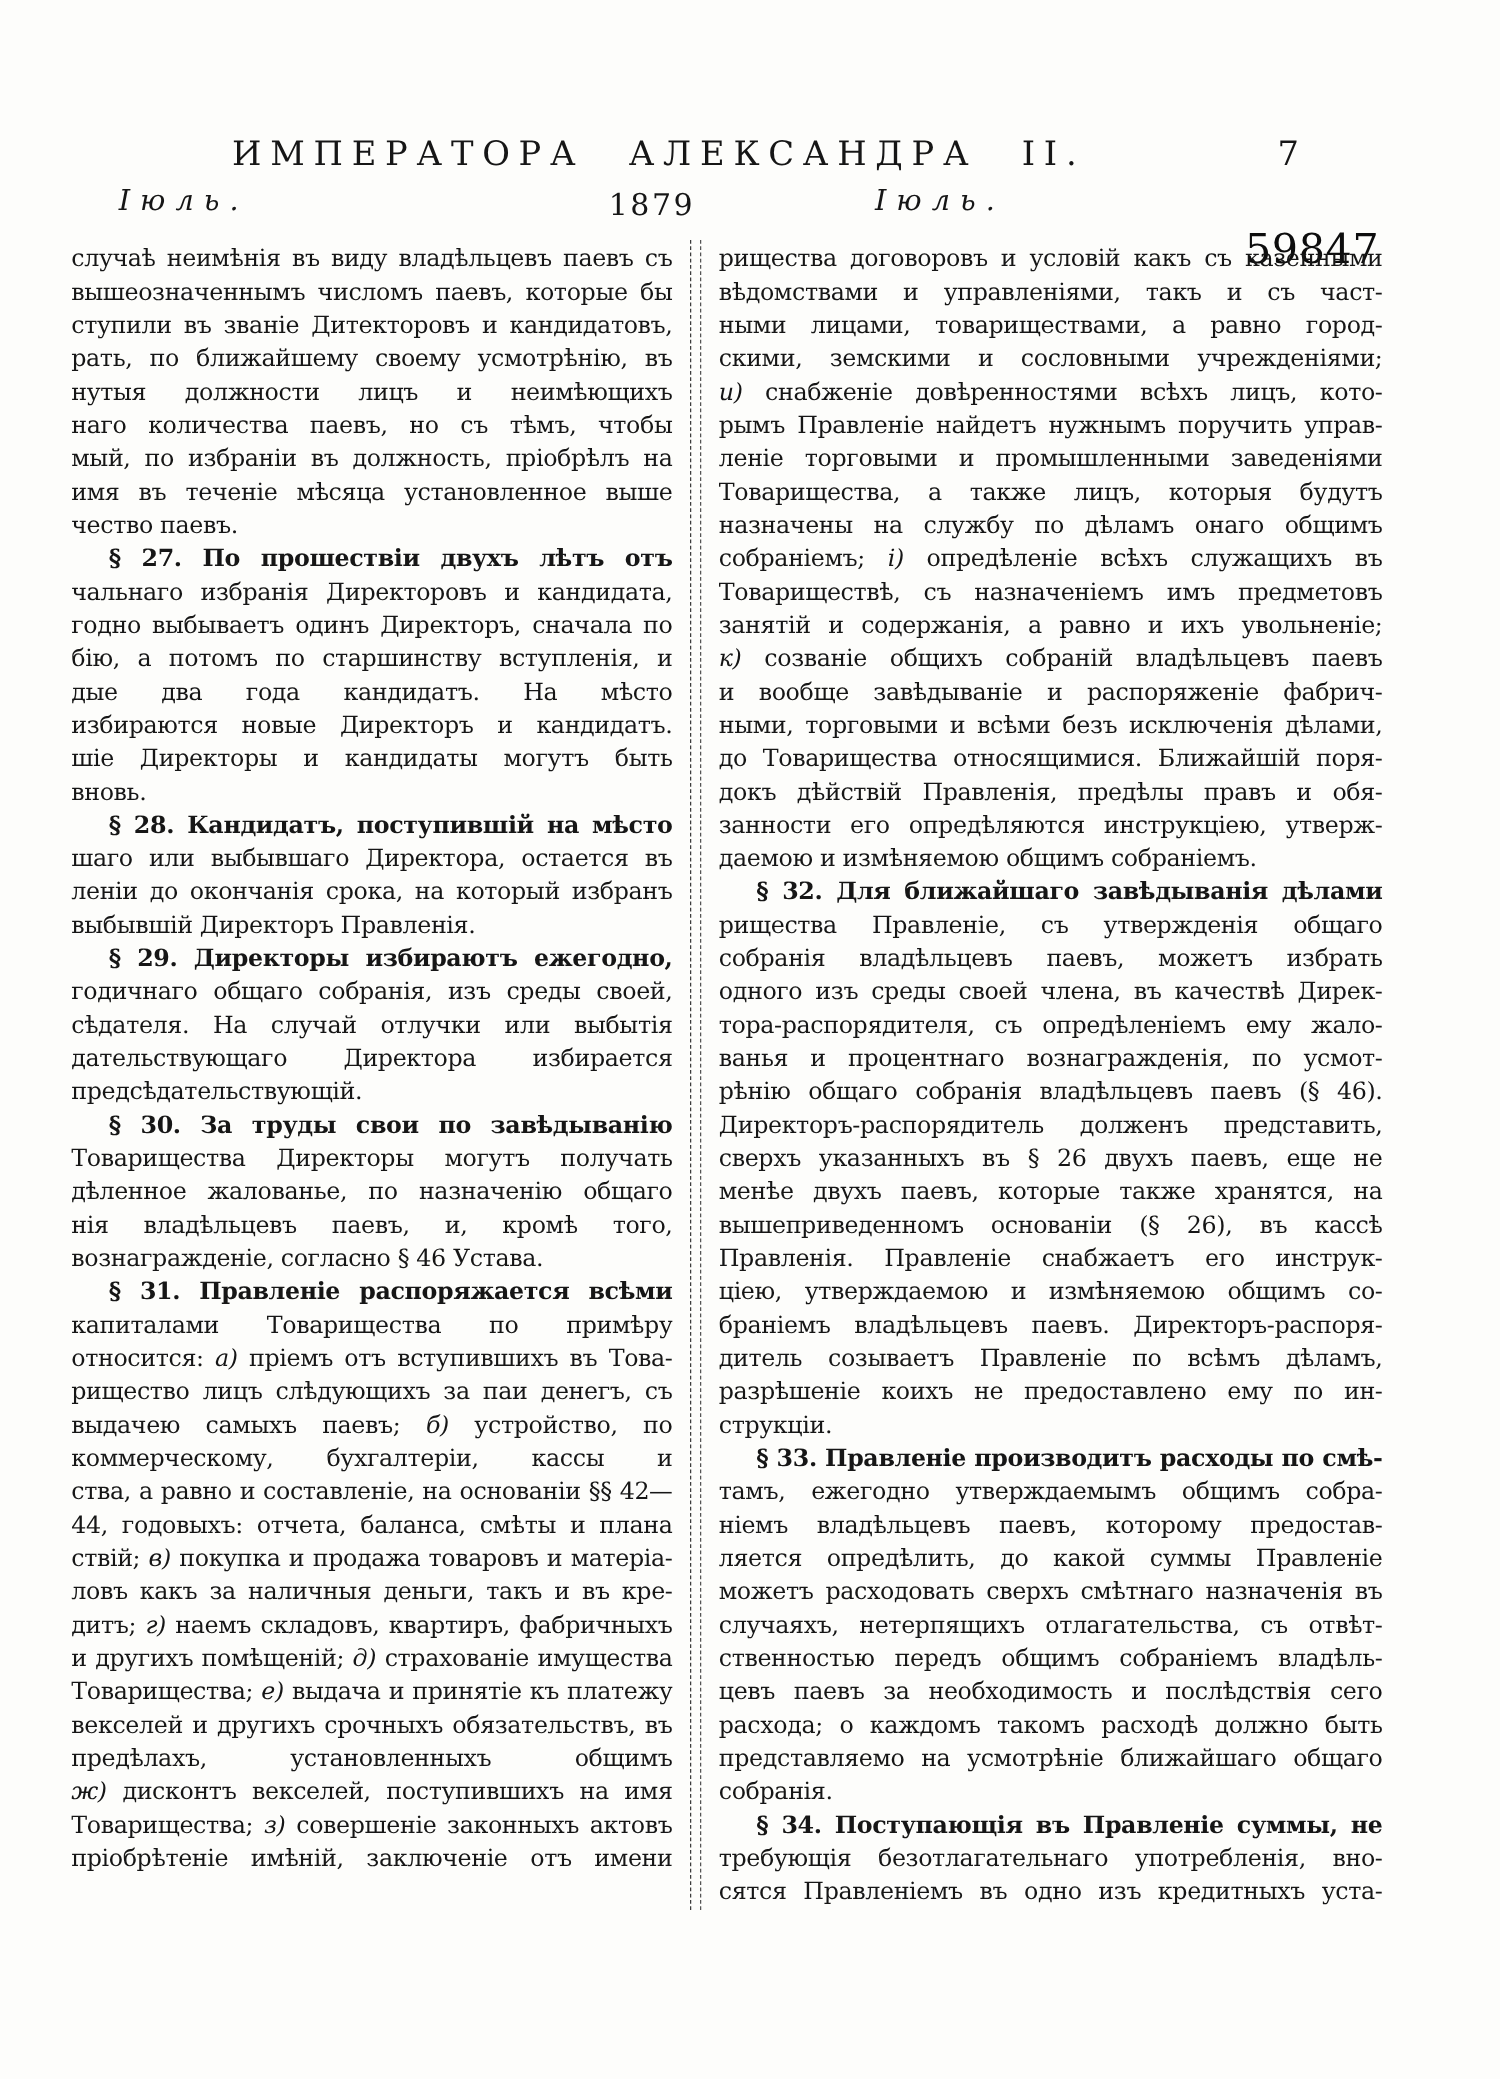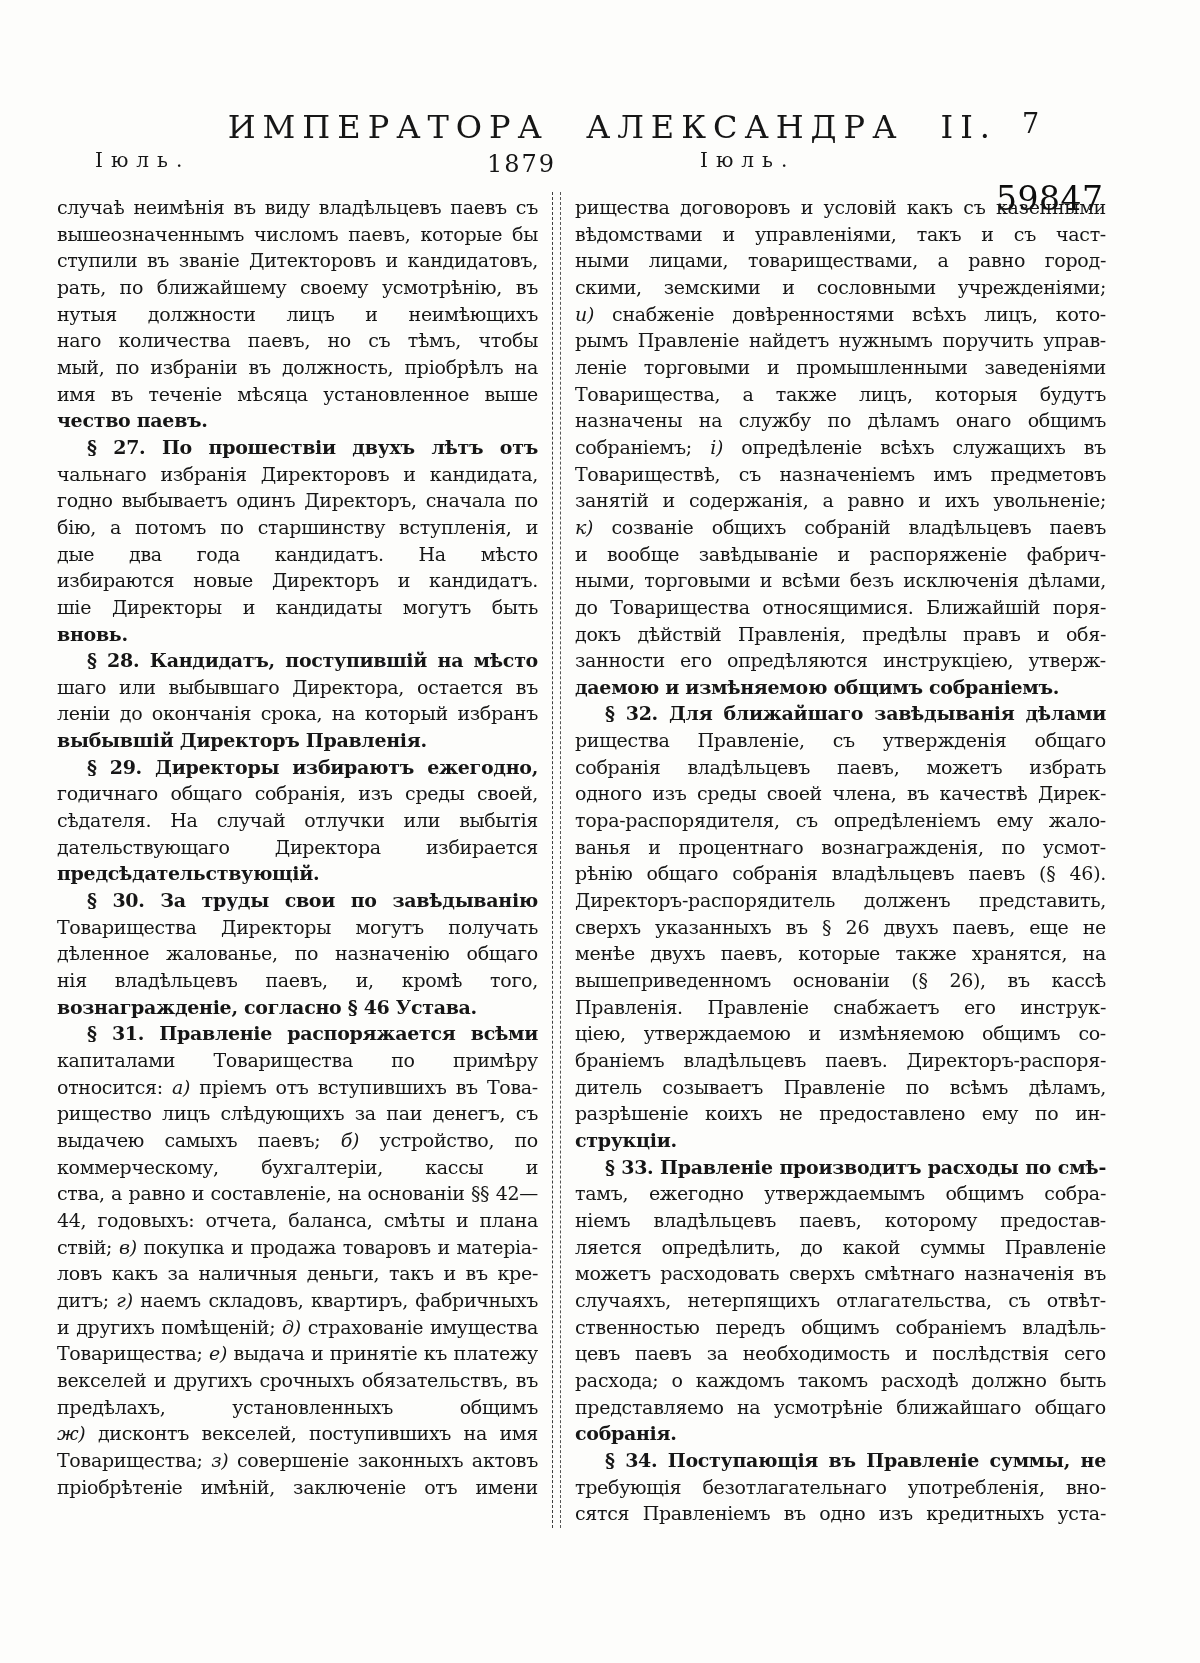--- a/index.html
+++ b/index.html
@@ -7,31 +7,32 @@
     position:relative;
     width:1200px; height:1663px;
     margin:0 auto;
     background:#fdfdfb;
     font-family:"DejaVu Serif", serif;
     color:#161616;
     overflow:hidden;
   }
   .title {
     position:absolute; top:108px; left:57px; width:940px;
-    text-align:right;
-    font-size:32px; letter-spacing:7px; word-spacing:20px;
+    text-align:center;
+    font-size:27px; letter-spacing:7px; word-spacing:20px;
     white-space:nowrap;
   }
   .pagenum {
     position:absolute; top:108px; left:1022px;
     font-size:27px;
   }
   .month {
     position:absolute; top:148px;
-    font-size:20px; letter-spacing:8px;
+    font-style:italic;
+    font-size:23px; letter-spacing:8px;
   }
   .month-left  { left:95px;  }
   .month-right { left:700px; }
   .year {
     position:absolute; top:150px; left:487px;
     font-size:24px; letter-spacing:2px;
   }
   .stamp {
     position:absolute; top:179px; left:996px;
     font-size:33px; font-weight:normal; letter-spacing:0.5px;
@@ -49,21 +50,21 @@
   .line {
     font-size:19px;
     letter-spacing:-0.3px;
     line-height:26.66px; height:26.66px;
     text-align:justify;
     -moz-text-align-last:justify;
     text-align-last:justify;
     overflow:hidden;
   }
   .line.indent { text-indent:30px;font-weight:bold; }
-  .line.para-end { -moz-text-align-last:left; text-align-last:left;font-weight:bold; }
+  .line.para-end { -moz-text-align-last:left; text-align-last:left; }
   .mk { font-style:italic; }
 </style>
 </head>
 <body>
 
 <div class="page">
   <div class="title">ИМПЕРАТОРА АЛЕКСАНДРА II.</div>
   <div class="pagenum">7</div>
   <div class="month month-left">Іюль.</div>
   <div class="year">1879</div>

